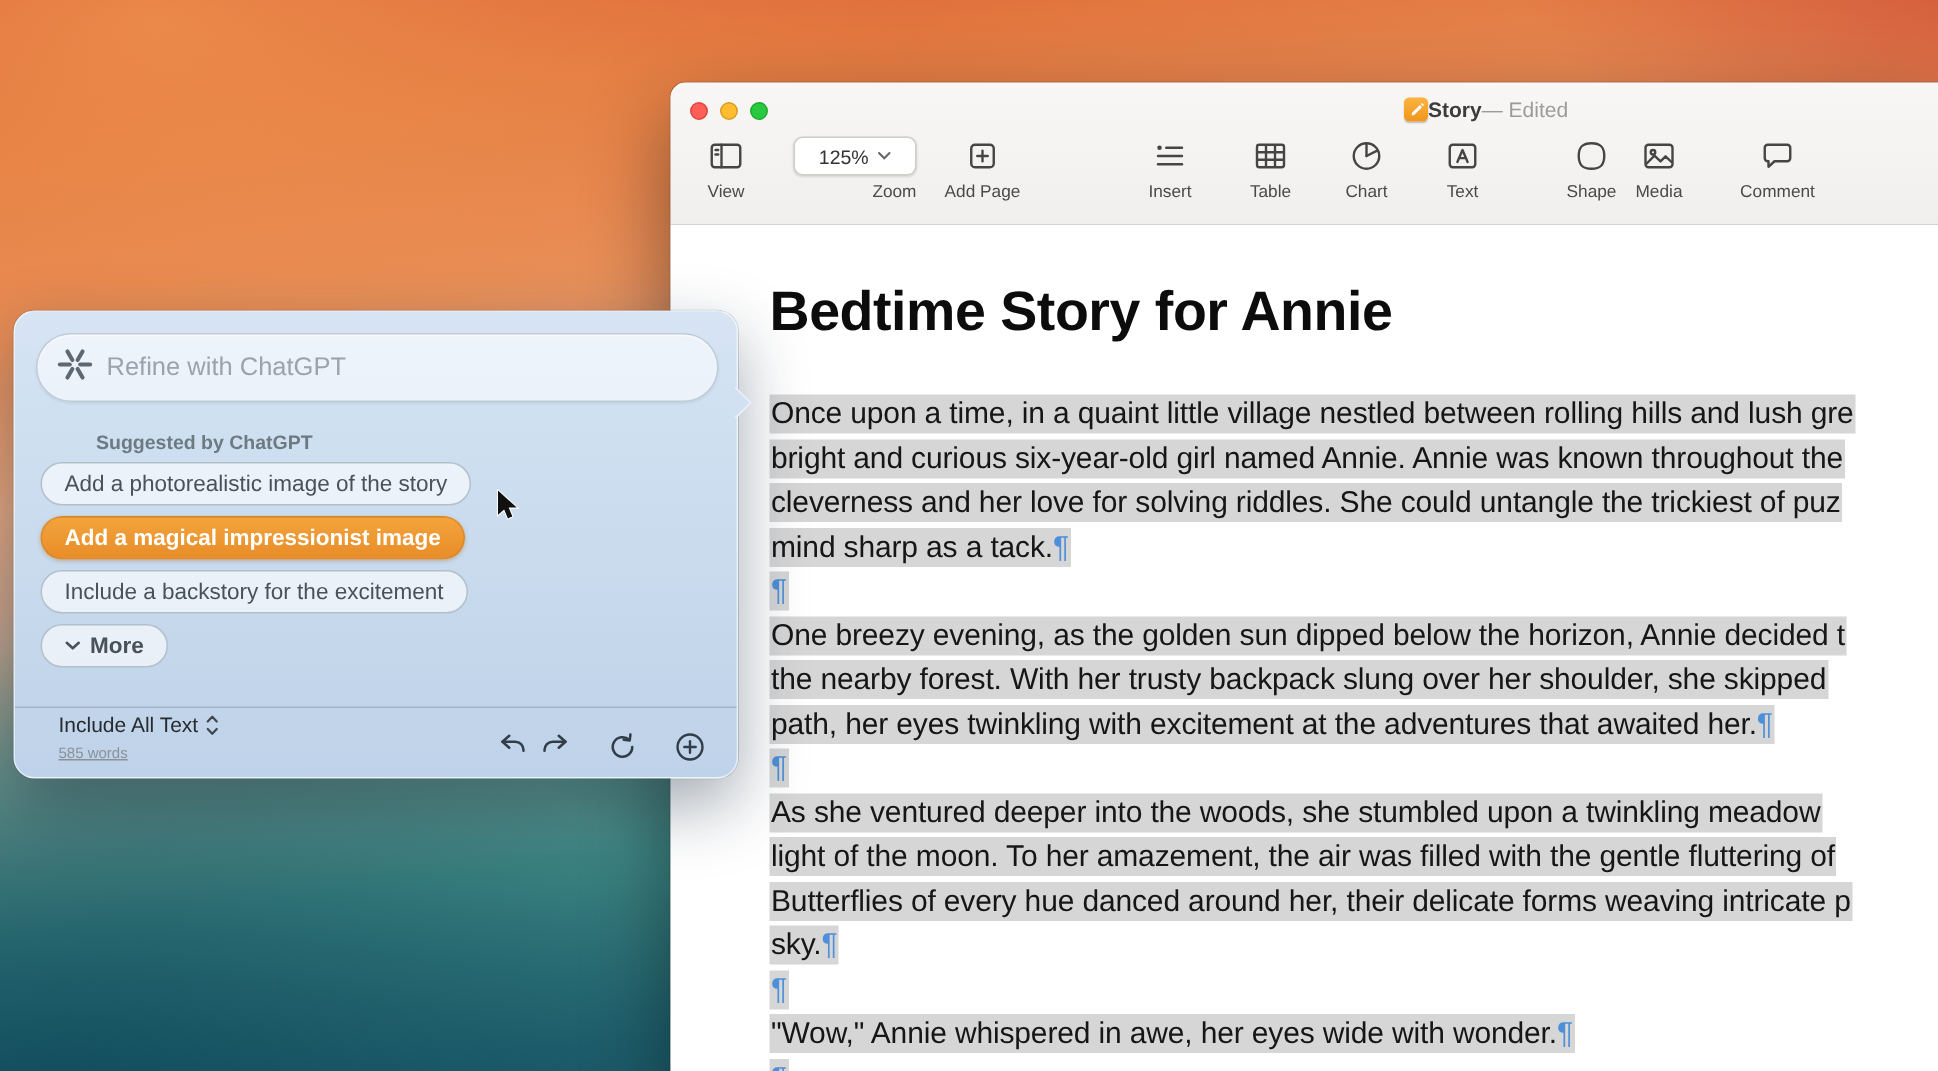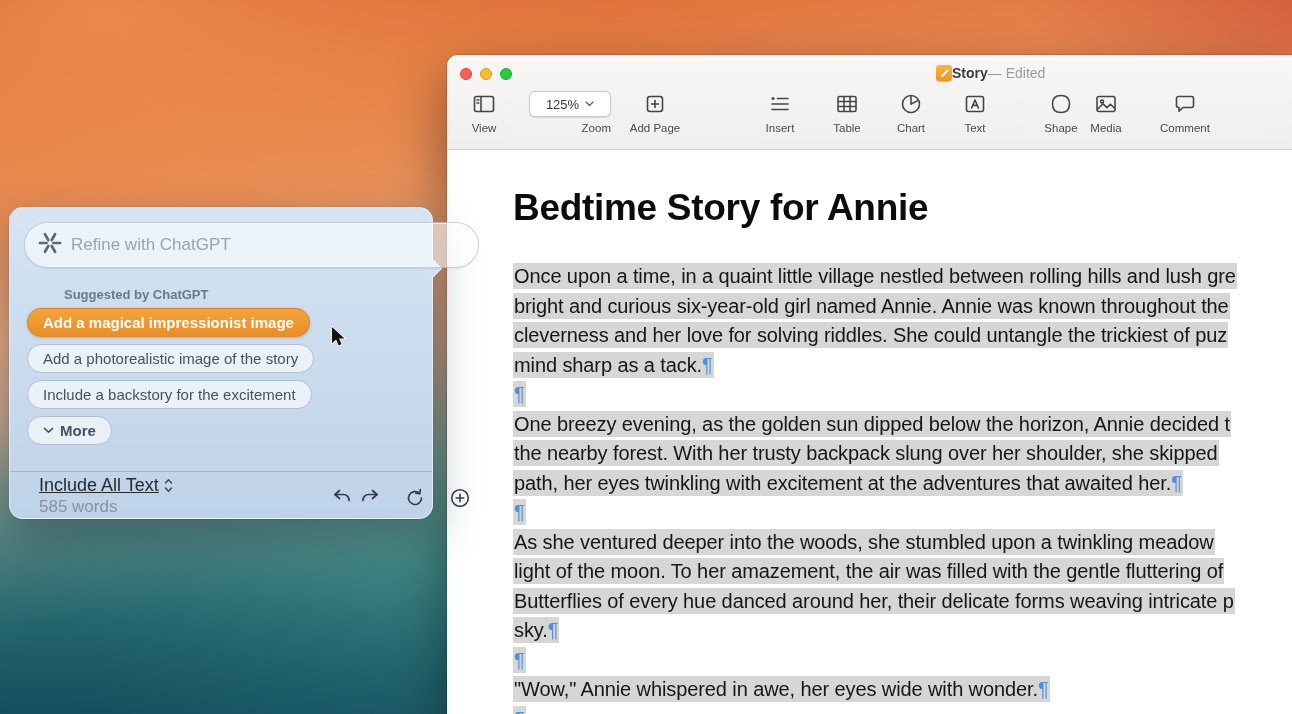--- a/index.html
+++ b/index.html
@@ -42,21 +42,21 @@
 
   .doc-area { position:absolute; left:0; top:95px; right:0; bottom:0; background:#fff; }
   .doc-text { position:absolute; left:66px; top:36px; width:1400px; }
   .doc-title { font-size:37px; font-weight:700; color:#0c0c0c; line-height:44px; letter-spacing:-.3px; white-space:nowrap; }
   .doc-lines { margin-top:32px; }
   .doc-line { height:29.5px; line-height:29.5px; font-size:20px; color:#161616; white-space:nowrap; letter-spacing:-.1px; }
   .hl { background:#d6d6d6; padding:2px 1px; }
   .pilcrow { color:#4d8fd8; }
 
   
-  .popover { position:absolute; left:9px; top:207px; width:424px; height:312px; border-radius:14px;
+  .popover { position:absolute; left:9px; top:207px; width:483px; height:312px; border-radius:14px;
     background:linear-gradient(180deg,#d7e4f4 0%,#cfe0f1 22%,#c7d9ec 62%,#bed2e9 100%);
     border:1px solid rgba(255,255,255,.55);
     box-shadow:0 18px 45px rgba(15,35,55,.38), 0 0 0 .5px rgba(60,80,100,.25); }
   .pop-arrow { position:absolute; right:-7px; top:53px; width:15px; height:15px; transform:rotate(45deg);
     background:#d2e1f2; border-top:1px solid rgba(255,255,255,.55); border-right:1px solid rgba(255,255,255,.55); }
   .gpt-input { position:absolute; left:14px; top:14px; width:455px; height:46px; border-radius:23px;
     background:rgba(255,255,255,.58); border:1px solid rgba(125,145,165,.4);
     display:flex; align-items:center; padding-left:12px; gap:8px;
     box-shadow:inset 0 1px 1px rgba(255,255,255,.6), 0 1px 2px rgba(0,0,0,.07); }
   .gpt-field { flex:1; height:100%; background:transparent; border:none; outline:none; font-size:17px;
@@ -66,22 +66,22 @@
   .pills { position:absolute; left:17px; top:100px; display:flex; flex-direction:column; align-items:flex-start; gap:7px; }
   .pill { height:29px; border-radius:14.5px; padding:0 15px; display:flex; align-items:center; gap:6px;
     font-size:15px; font-weight:500; color:#47525b; background:rgba(255,255,255,.62);
     border:1px solid #b3bfca; font-family:inherit; white-space:nowrap; }
   .pill-accent { background:linear-gradient(#f3a43c,#e88d29); border:1px solid rgba(210,125,30,.6);
     color:#fff; font-weight:700; box-shadow:0 1px 3px rgba(160,90,10,.35); }
   .pill-accent .pill-label { color:#fff; }
   .more-pill { position:absolute; left:17px; top:208px; font-weight:600; }
   .pop-divider { position:absolute; left:0; top:263px; width:100%; border-top:1px solid rgba(100,120,145,.35); }
   .scope { position:absolute; left:29px; top:267px; display:flex; align-items:center; gap:5px; }
-  .scope-label { font-size:18px; color:#272b2f;text-decoration:underline; }
-  .word-count { position:absolute; left:29px; top:289px; font-size:17px; color:#8b929a; }
+  .scope-label { font-size:14px; color:#272b2f; }
+  .word-count { position:absolute; left:29px; top:289px; font-size:10px; color:#8b929a;text-decoration:underline; }
   .foot-icon { position:absolute; top:278px; width:24px; height:24px; background:transparent; border:none;
     display:flex; align-items:center; justify-content:center; padding:0; }
 
   .cursor { position:absolute; left:330px; top:326px; z-index:50; }
   button { cursor:default; }
 </style>
 </head>
 <body>
 
 <div class="screen">
@@ -253,25 +253,25 @@
           <line x1="10.4" y1="9.23" x2="7.35" y2="3.95"></line>
           <line x1="13.6" y1="9.23" x2="16.65" y2="3.95"></line>
         </svg>
       </span>
       <input class="gpt-field" type="text" placeholder="Refine with ChatGPT" style="">
     </div>
 
     <div class="suggested-label">Suggested by ChatGPT</div>
 
     <div class="pills">
+        <button class="pill">
+          <span class="pill-label">Add a photorealistic image of the story</span>
+        </button>
         <button class="pill pill-accent">
           <span class="pill-label">Add a magical impressionist image</span>
-        </button>
-        <button class="pill">
-          <span class="pill-label">Add a photorealistic image of the story</span>
         </button>
         <button class="pill">
           <span class="pill-label">Include a backstory for the excitement</span>
         </button>
       </div>
 
     <button class="pill more-pill">
       <svg width="11" height="7" viewBox="0 0 11 7">
           <polyline points="1.5,1.5 5.5,5.2 9.5,1.5" fill="none" stroke="#47525b" stroke-width="1.7" stroke-linecap="round" stroke-linejoin="round"></polyline>
         </svg>

